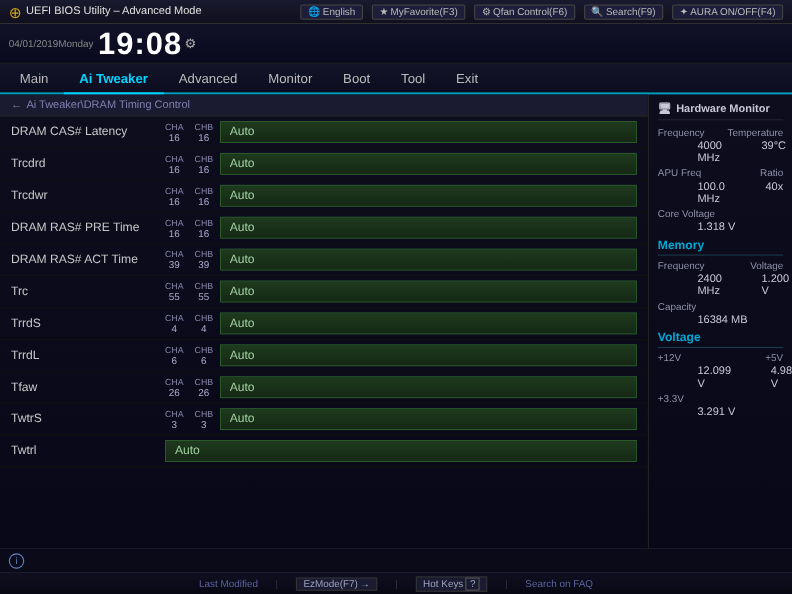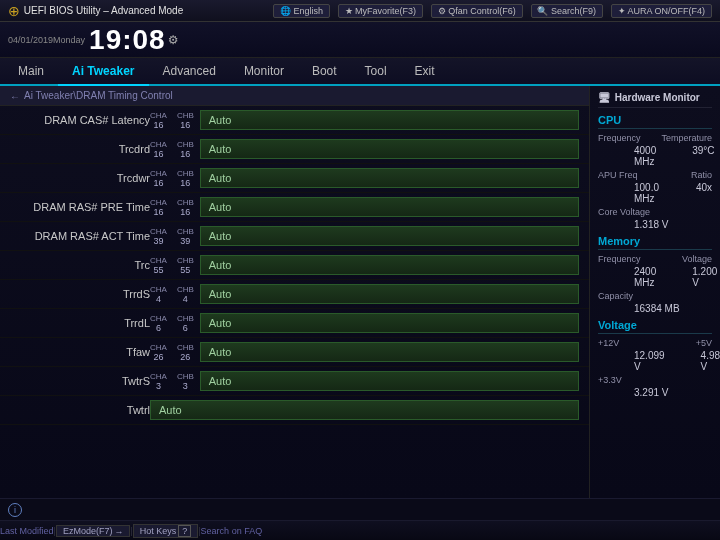--- a/index.html
+++ b/index.html
@@ -121,21 +121,20 @@
     #settings-list::-webkit-scrollbar { width: 4px; }
     #settings-list::-webkit-scrollbar-track { background: #0a0a1a; }
     #settings-list::-webkit-scrollbar-thumb { background: #334; border-radius: 2px; }
 
     .setting-row {
       display: flex;
       align-items: center;
       padding: 4px 10px;
       border-bottom: 1px solid #111;
       min-height: 28px;
-      text-align: right;
     }
     .setting-name {
       flex: 0 0 140px;
       color: #c8c8c8;
       font-size: 11px;
     }
     .channel-group {
       display: flex;
       flex-direction: column;
       margin-right: 6px;
@@ -211,21 +210,22 @@
     }
     #info-icon { color: #6080c0; font-size: 12px; border: 1px solid #6080c0; border-radius: 50%; width: 14px; height: 14px; display: flex; align-items: center; justify-content: center; font-size: 9px; }
 
     
     #bottom-bar {
       height: 20px;
       background: linear-gradient(180deg, #0f0f20 0%, #080814 100%);
       border-top: 1px solid #1a1a2e;
       display: flex;
       align-items: center;
-      justify-content: flex-start;
+      justify-content: center;
+      gap: 16px;
       font-size: 9px;
       color: #6060a0;
     }
     .bottom-btn {
       background: #1a1a30;
       border: 1px solid #333;
       color: #a0a0c0;
       padding: 0 6px;
       font-size: 9px;
       display: flex; align-items: center; gap: 2px;
@@ -461,21 +461,20 @@
         </div>
       </div>
   </div>
 
   <div id="right-panel">
     <div id="hw-monitor-title">
       <span>🖥</span>
       <span>Hardware Monitor</span>
     </div>
 
-    <div class="hw-section-title">CPU</div>
     <div class="hw-row">
       <span class="hw-label">Frequency</span>
       <span class="hw-label">Temperature</span>
     </div>
     <div class="hw-row">
       <span class="hw-big">4000 MHz</span>
       <span class="hw-big">39°C</span>
     </div>
     <div class="hw-row">
       <span class="hw-label">APU Freq</span>

